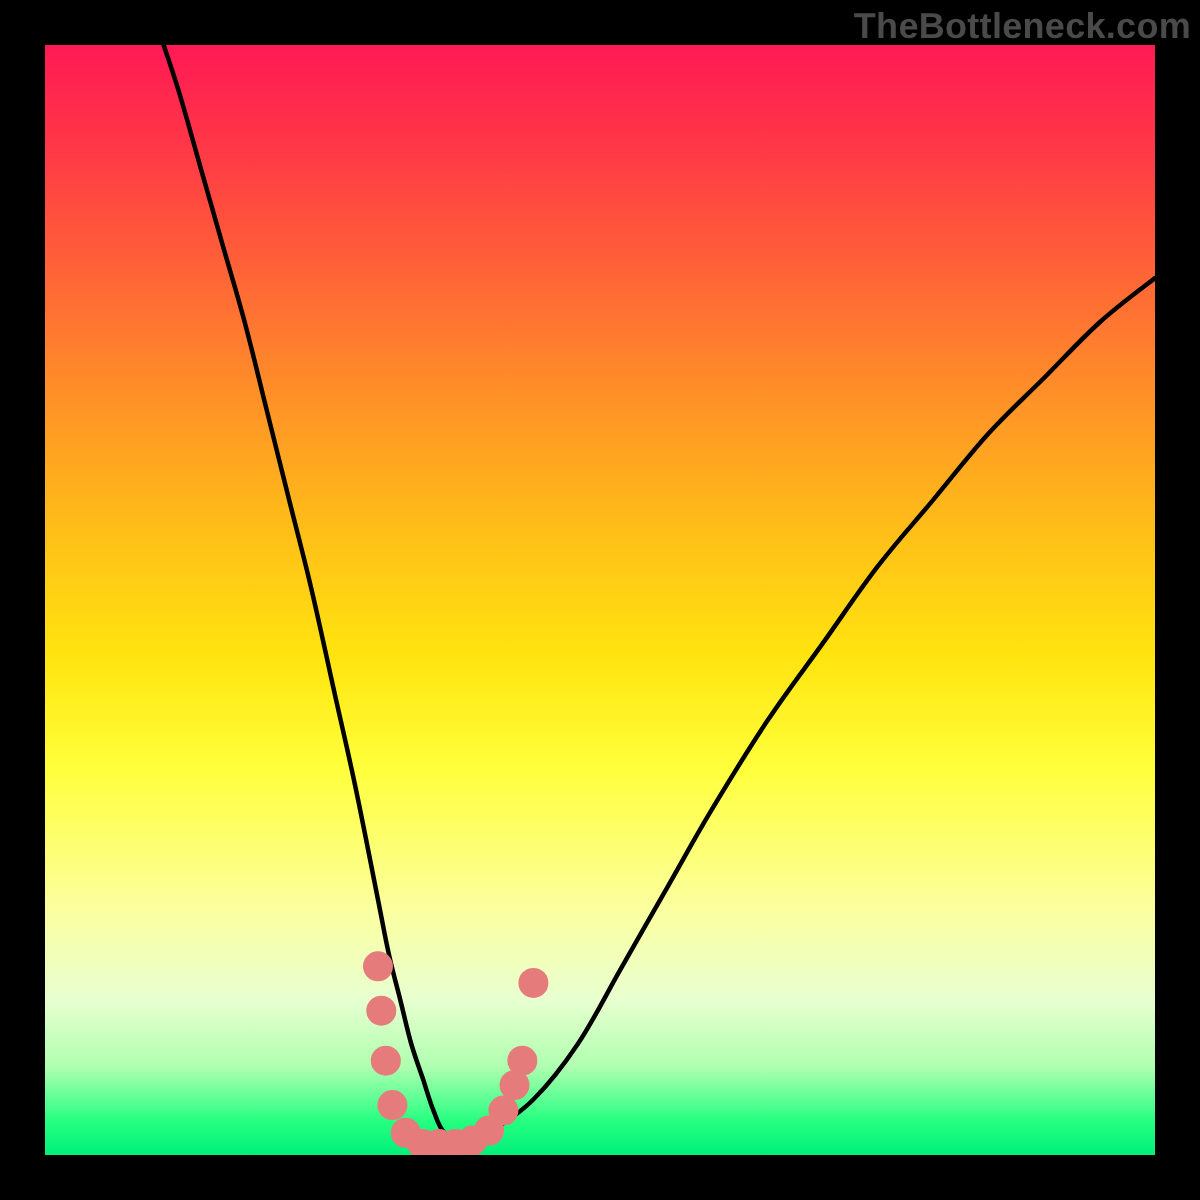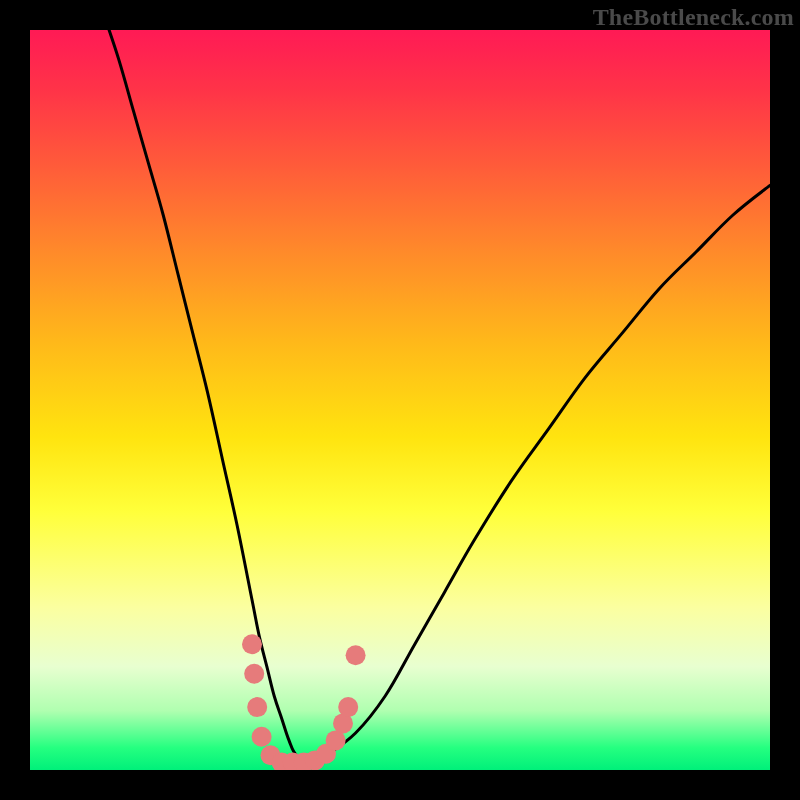--- a/index.html
+++ b/index.html
@@ -70,21 +70,21 @@
     height: 740px;
   }
   .watermark {
     position: absolute;
     top: 4px;
     right: 6px;
     font-size: 24px;
     font-weight: 600;
     color: #4a4a4a;
     letter-spacing: 0.2px;
-    font-family: Liberation Serif, serif;
+    font-family: Liberation Sans, sans-serif;
     margin-left: 46px;
   }
 </style>
 </head>
 <body>
 
 <div class="root">
   <div class="plot-outer">
     <div class="plot-inner">
       <div class="gradient-bg"></div>

